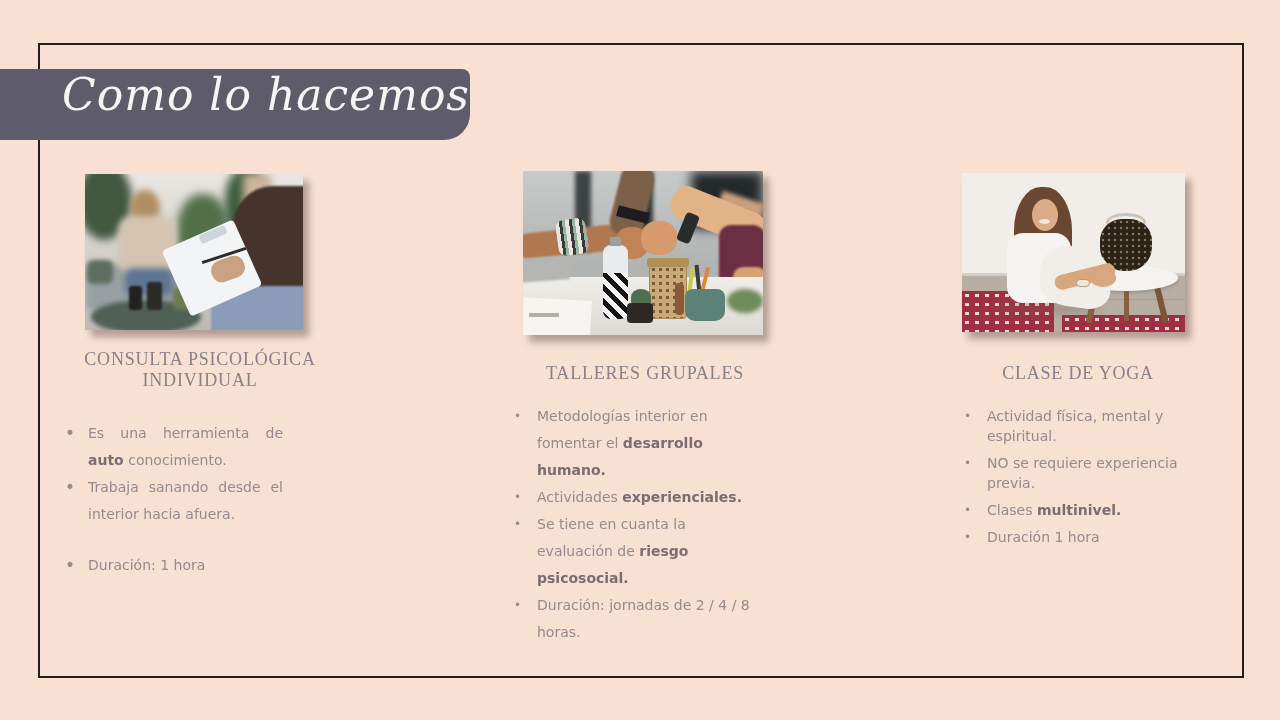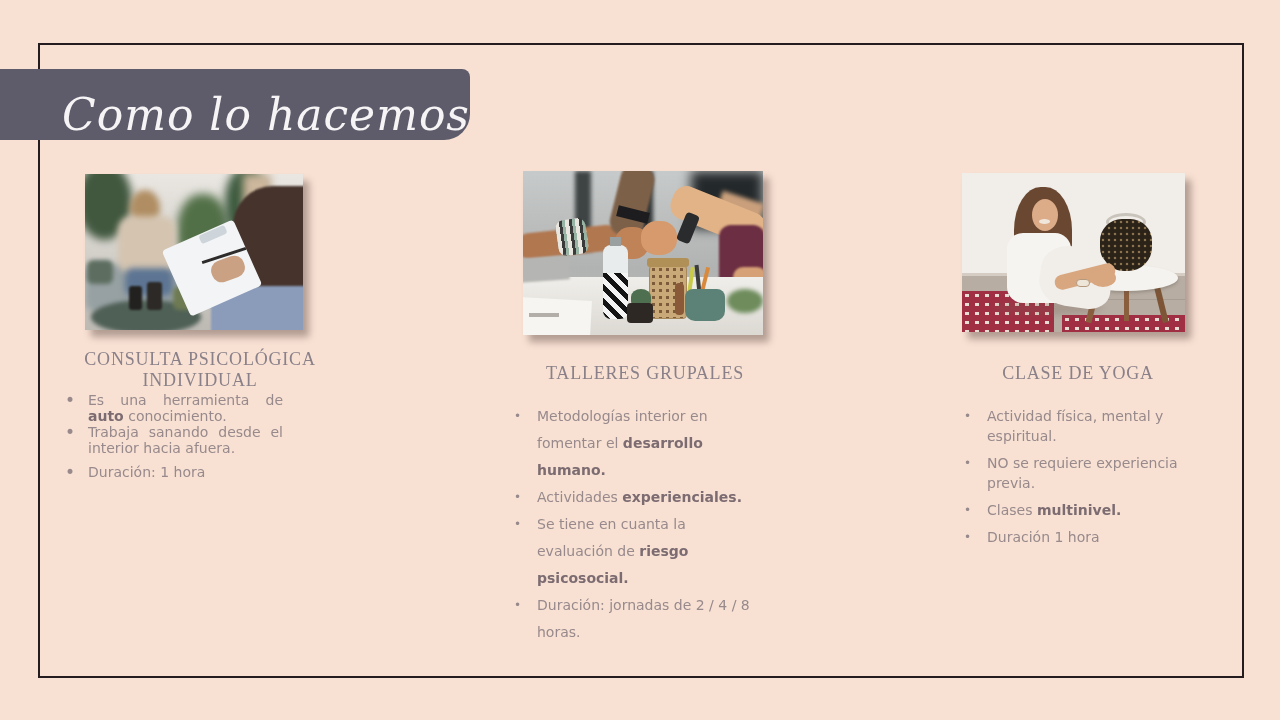--- a/index.html
+++ b/index.html
@@ -4,43 +4,43 @@
 <style>
   :root{
     --page-bg:#f8e1d3; --frame-border:#241c1e; --banner-bg:#5e5c6b;
     --title-text:#f7f4f6; --heading-text:#8a8089; --body-text:#97898c;
     --bold-text:#7c6c72; --photo-shadow:rgba(96,74,68,.45);
   }
   *{box-sizing:border-box;margin:0;padding:0}
   html,body{width:1280px;height:720px;overflow:hidden}
   body{background:var(--page-bg);font-family:"DejaVu Sans",sans-serif;position:relative}
   .frame{position:absolute;left:38px;top:43px;width:1206px;height:635px;border:2px solid var(--frame-border);z-index:1}
-  .banner{position:absolute;left:0;top:69px;width:470px;height:71px;background:var(--banner-bg);border-radius:0 8px 26px 0;z-index:3;display:flex;align-items:flex-end}
+  .banner{position:absolute;left:0;top:69px;width:470px;height:71px;background:var(--banner-bg);border-radius:0 8px 26px 0;z-index:3;display:flex;align-items:flex-start}
   .title{font-family:"DejaVu Serif","Liberation Serif",serif;font-style:italic;font-weight:500;font-size:44px;color:var(--title-text);padding-left:62px;letter-spacing:1px;white-space:nowrap}
   .photo{position:absolute;z-index:2;overflow:hidden;box-shadow:6px 7px 7px var(--photo-shadow)}
   .photo .ps{position:absolute}
   .p1{left:85px;top:174px;width:218px;height:156px;background:linear-gradient(180deg,#eae7e2 0%,#d6d3cd 45%,#bdbab4 100%)}
   .p2{left:523px;top:171px;width:240px;height:164px;background:linear-gradient(180deg,#c7caca 0%,#b1b3b2 60%,#bdbcb8 100%)}
   .p3{left:962px;top:173px;width:223px;height:159px;background:#f1ede8}
   .colhead{position:absolute;z-index:2;font-family:"Liberation Serif","DejaVu Serif",serif;font-weight:400;font-size:18px;letter-spacing:.8px;color:var(--heading-text);text-align:center;line-height:21px}
   .h1{left:60px;top:349px;width:280px}
   .h2{left:505px;top:363px;width:280px}
   .h3{left:938px;top:363px;width:280px}
   ul.bullets{position:absolute;z-index:2;list-style:none;font-size:14px;color:var(--body-text)}
   ul.bullets li{position:relative;padding-left:25px}
   ul.bullets li::before{content:"\2022";position:absolute;left:2px;top:0}
   ul.bullets .b{font-weight:bold;color:var(--bold-text)}
-  .u1{left:63px;top:392px;width:220px;line-height:16px;text-align:justify}
+  .u1{left:63px;top:420px;width:220px;line-height:27px;text-align:justify}
   .u1 li::before{font-size:17px}
   .u2{left:512px;top:403px;width:242px;line-height:27px}
   .u2 li{padding-left:22px}
   .u2 li::before,.u3 li::before{font-size:12px}
   .u3{left:962px;top:406px;width:222px;line-height:20px}
   .u3 li{padding-left:22px;margin-bottom:7px}
-  ul.bullets li.gap{margin-top:8px}
+  ul.bullets li.gap{margin-top:24px}
 </style>
 </head>
 <body>
 
 <div class="frame"></div>
 
 <div class="banner">
   <h1 class="title">Como lo hacemos</h1>
 </div>
 

